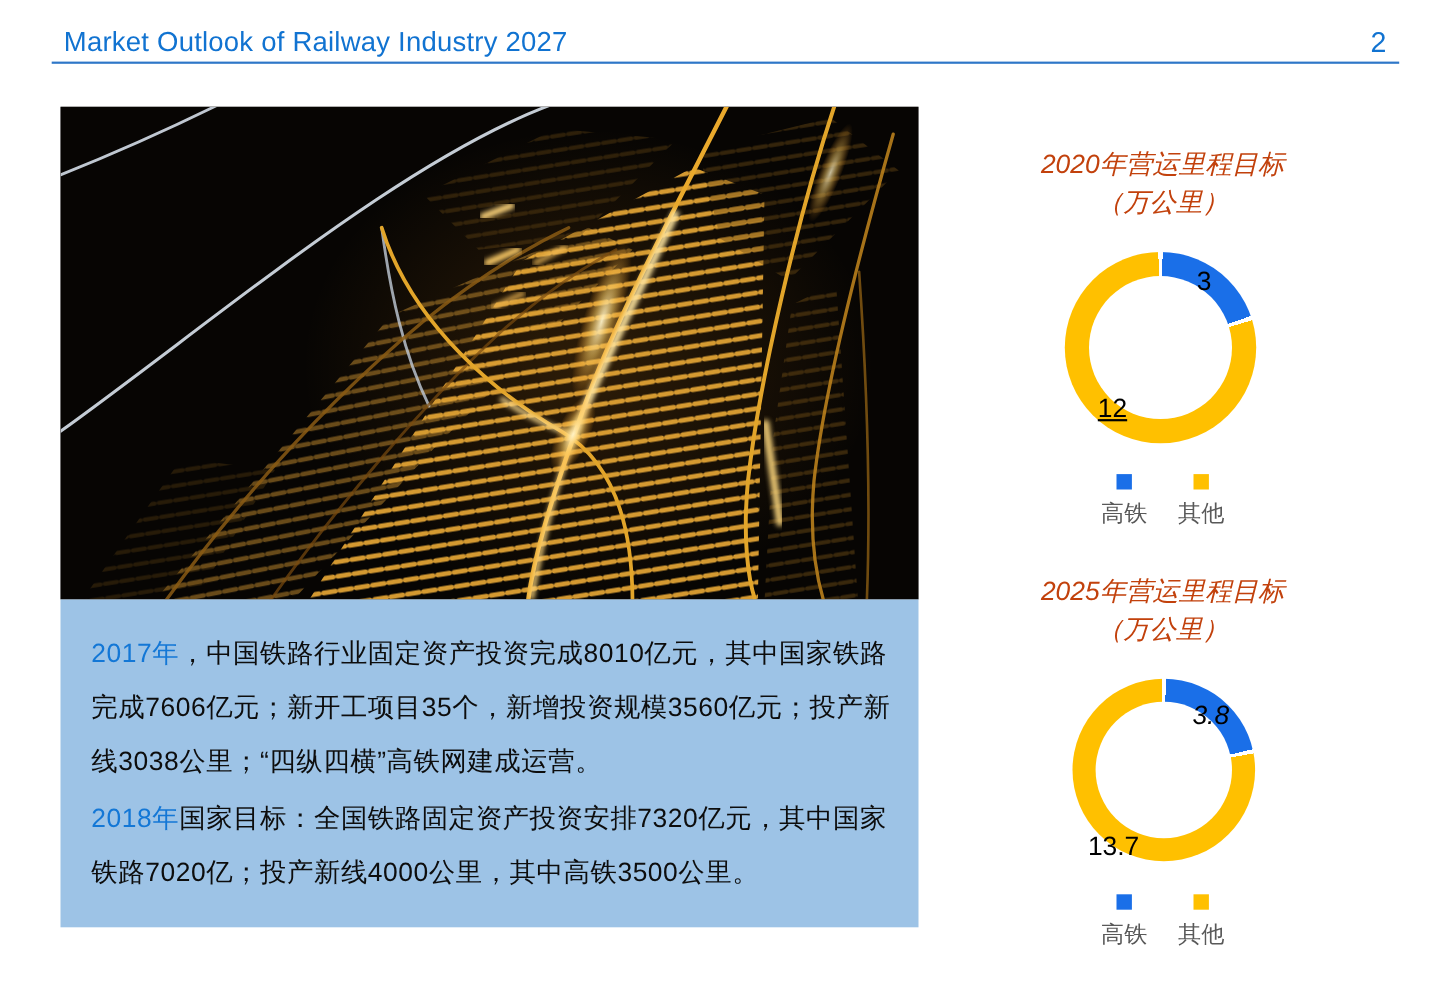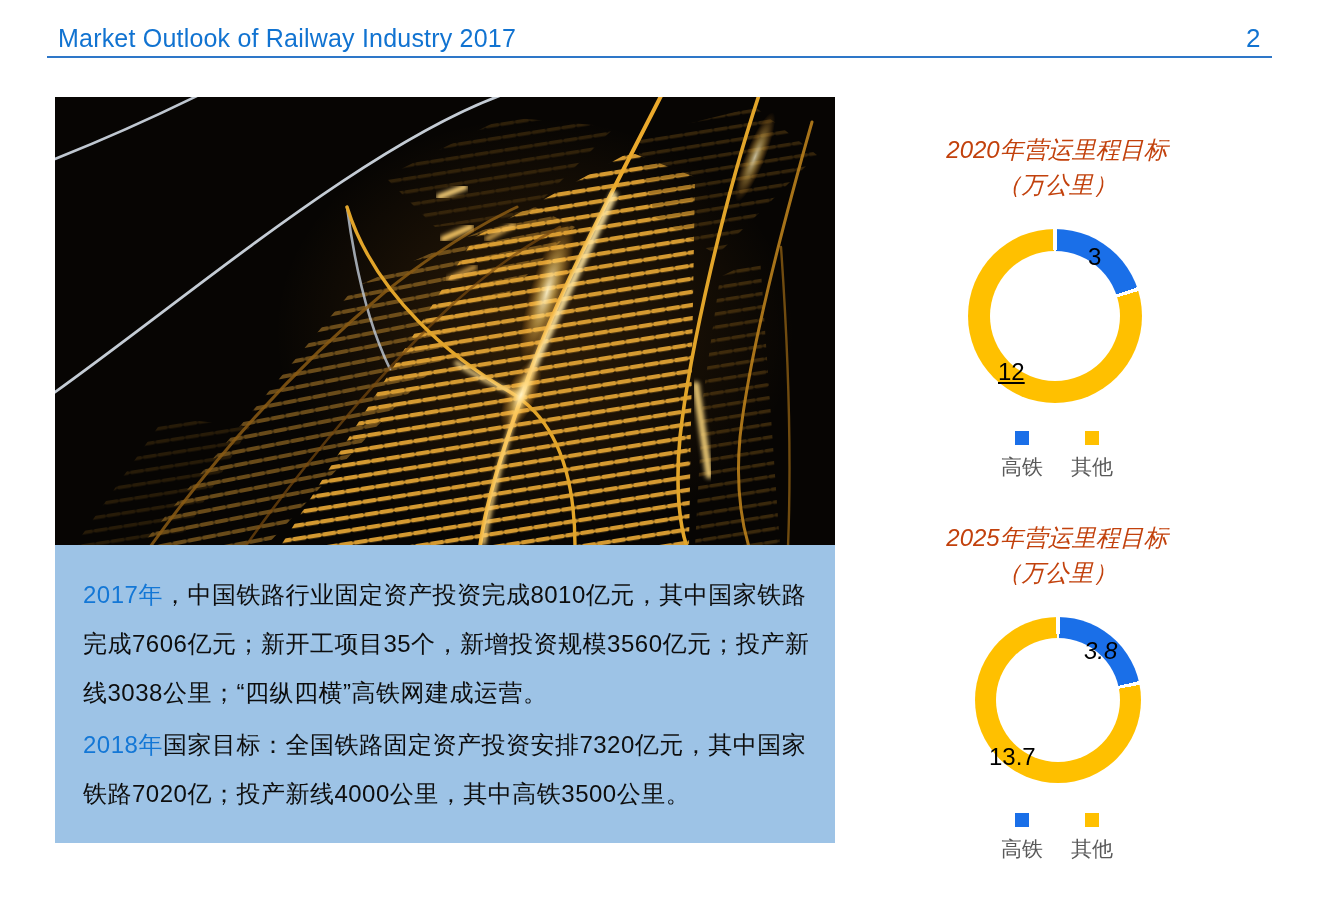--- a/index.html
+++ b/index.html
@@ -33,37 +33,37 @@
   .c1-title{top:132px;}
   .c2-title{top:520px;}
   .donut{position:absolute;border-radius:50%;}
   .c1-donut{left:968px;top:229px;width:174px;height:174px;}
   .c2-donut{left:975px;top:617px;width:166px;height:166px;}
   .donut-hole{position:absolute;inset:12.6%;background:#ffffff;border-radius:50%;}
   .donut-label{position:absolute;font-size:24px;color:#000000;line-height:1;}
   .c1-lab-blue{left:120px;top:16px;}
   .c1-lab-gold{left:30px;top:131px;text-decoration:underline;}
   .c2-lab-blue{left:109px;top:22px;font-style:italic;}
-  .c2-lab-gold{left:14px;top:128px;text-align:center;}
+  .c2-lab-gold{left:14px;top:141px;text-align:center;}
   .legend{
     position:absolute;left:880px;width:354px;display:flex;justify-content:center;
     align-items:center;gap:28px;
   }
   .c1-legend{top:431px;}
   .c2-legend{top:813px;}
   .legend-item{display:flex;align-items:center;gap:8px;flex-direction:column;}
   .legend-swatch{width:14px;height:14px;flex:0 0 auto;}
   .legend-label{font-size:21px;color:#595959;}
 </style>
 </head>
 <body>
 
 <div class="slide">
 
-  <div class="header-title">Market Outlook of Railway Industry 2017</div>
+  <div class="header-title">Market Outlook of Railway Industry 2027</div>
   <div class="page-number">2</div>
   <div class="header-rule"></div>
 
   <div class="photo">
     <svg width="780" height="448" viewBox="0 0 780 448">
       <defs>
         <pattern id="tiesBright" width="15" height="13" patternUnits="userSpaceOnUse" patternTransform="rotate(-9)">
           <rect width="15" height="13" fill="none"></rect>
           <rect width="15" height="4.2" y="4" fill="#dfa133" rx="2"></rect>
         </pattern>

